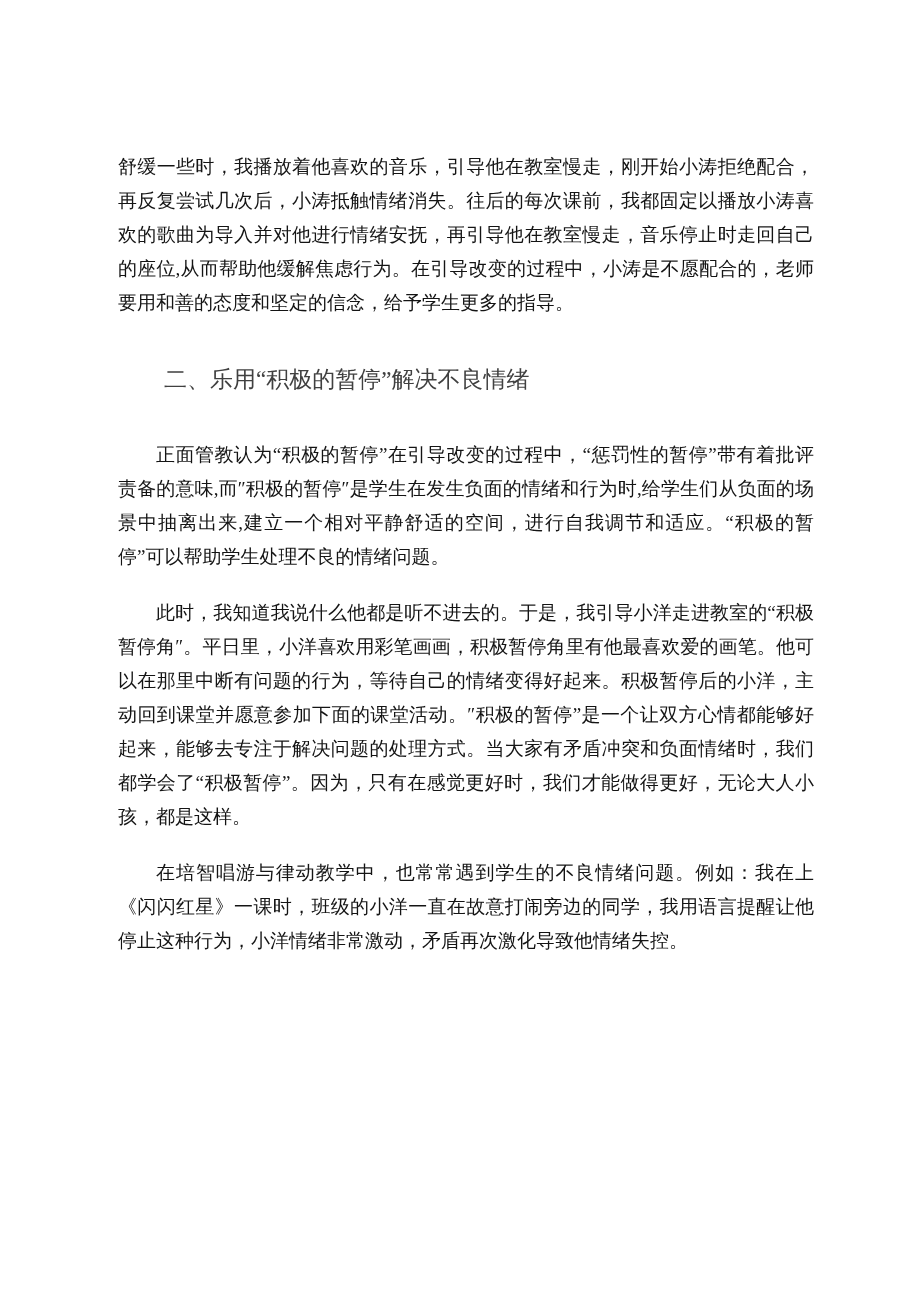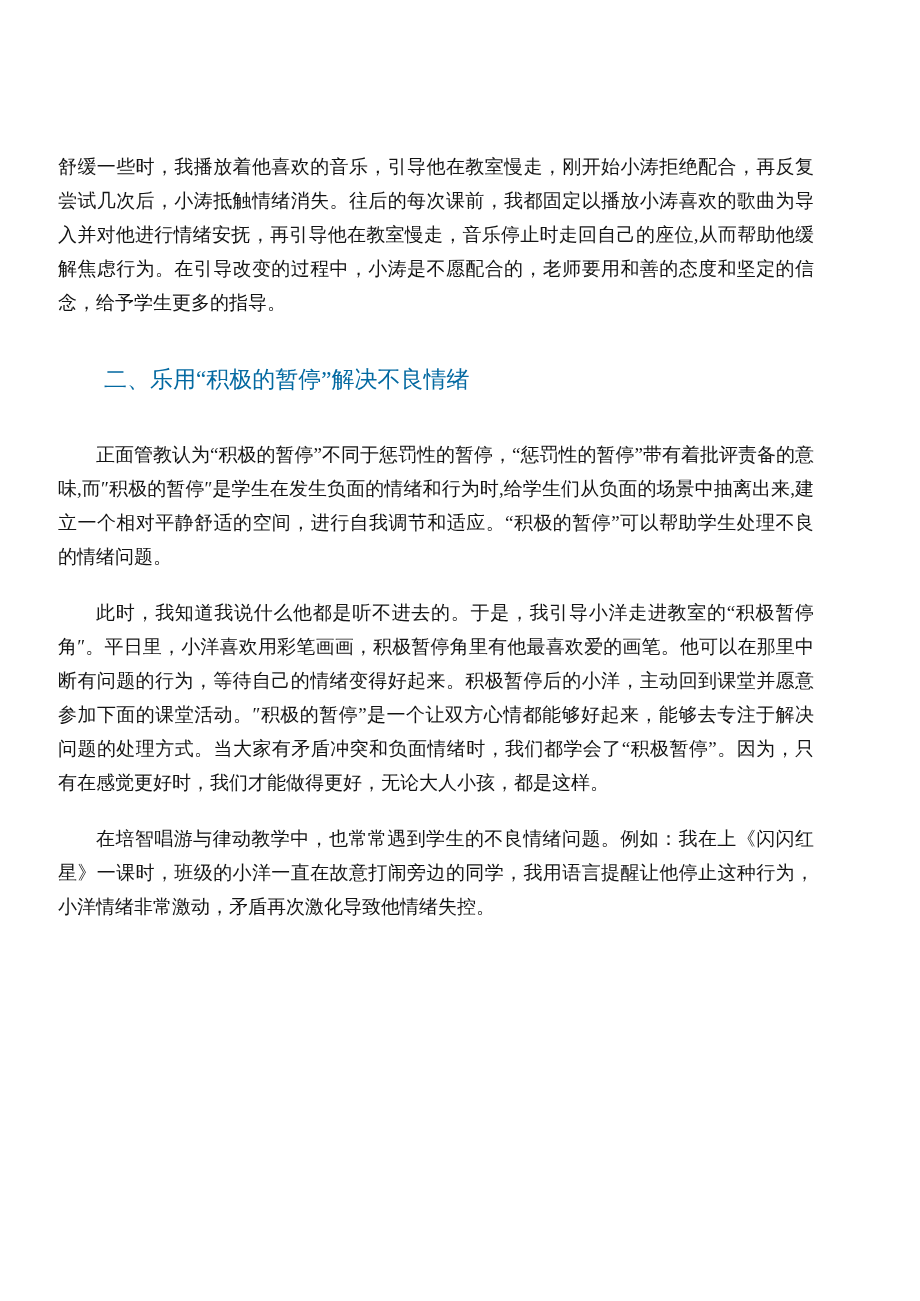--- a/index.html
+++ b/index.html
@@ -11,52 +11,52 @@
     width: 920px;
     height: 1301px;
     overflow: hidden;
     font-family: "Liberation Serif", "DejaVu Serif", serif;
     color: #141414;
   }
   .page {
     box-sizing: border-box;
     width: 920px;
     height: 1301px;
-    padding: 150px 106px 0 58px;
+    padding: 150px 106px 0 118px;
     background: #ffffff;
   }
   .para {
     font-size: 19px;
     line-height: 34px;
     text-align: justify;
     margin: 0 0 22px 0;
     word-break: break-all;
   }
   .para.indent {
     text-indent: 2em;
   }
   .heading {
     font-size: 23px;
     line-height: 36px;
     font-weight: 400;
     text-indent: 2em;
     margin: 42px 0 40px 0;
-    color: #0369a1;
+    color: #404040;
   }
 </style>
 </head>
 <body>
 
 <div class="page">
 
   <p class="para">舒缓一些时，我播放着他喜欢的音乐，引导他在教室慢走，刚开始小涛拒绝配合，再反复尝试几次后，小涛抵触情绪消失。往后的每次课前，我都固定以播放小涛喜欢的歌曲为导入并对他进行情绪安抚，再引导他在教室慢走，音乐停止时走回自己的座位,从而帮助他缓解焦虑行为。在引导改变的过程中，小涛是不愿配合的，老师要用和善的态度和坚定的信念，给予学生更多的指导。</p>
 
   <h2 class="heading">二、乐用“积极的暂停”解决不良情绪</h2>
 
-  <p class="para indent">正面管教认为“积极的暂停”不同于惩罚性的暂停，“惩罚性的暂停”带有着批评责备的意味,而″积极的暂停″是学生在发生负面的情绪和行为时,给学生们从负面的场景中抽离出来,建立一个相对平静舒适的空间，进行自我调节和适应。“积极的暂停”可以帮助学生处理不良的情绪问题。</p>
+  <p class="para indent">正面管教认为“积极的暂停”在引导改变的过程中，“惩罚性的暂停”带有着批评责备的意味,而″积极的暂停″是学生在发生负面的情绪和行为时,给学生们从负面的场景中抽离出来,建立一个相对平静舒适的空间，进行自我调节和适应。“积极的暂停”可以帮助学生处理不良的情绪问题。</p>
 
   <p class="para indent">此时，我知道我说什么他都是听不进去的。于是，我引导小洋走进教室的“积极暂停角″。平日里，小洋喜欢用彩笔画画，积极暂停角里有他最喜欢爱的画笔。他可以在那里中断有问题的行为，等待自己的情绪变得好起来。积极暂停后的小洋，主动回到课堂并愿意参加下面的课堂活动。″积极的暂停”是一个让双方心情都能够好起来，能够去专注于解决问题的处理方式。当大家有矛盾冲突和负面情绪时，我们都学会了“积极暂停”。因为，只有在感觉更好时，我们才能做得更好，无论大人小孩，都是这样。</p>
 
   <p class="para indent">在培智唱游与律动教学中，也常常遇到学生的不良情绪问题。例如：我在上《闪闪红星》一课时，班级的小洋一直在故意打闹旁边的同学，我用语言提醒让他停止这种行为，小洋情绪非常激动，矛盾再次激化导致他情绪失控。</p>
 
 
 
 </div>
 
 </body></html>

